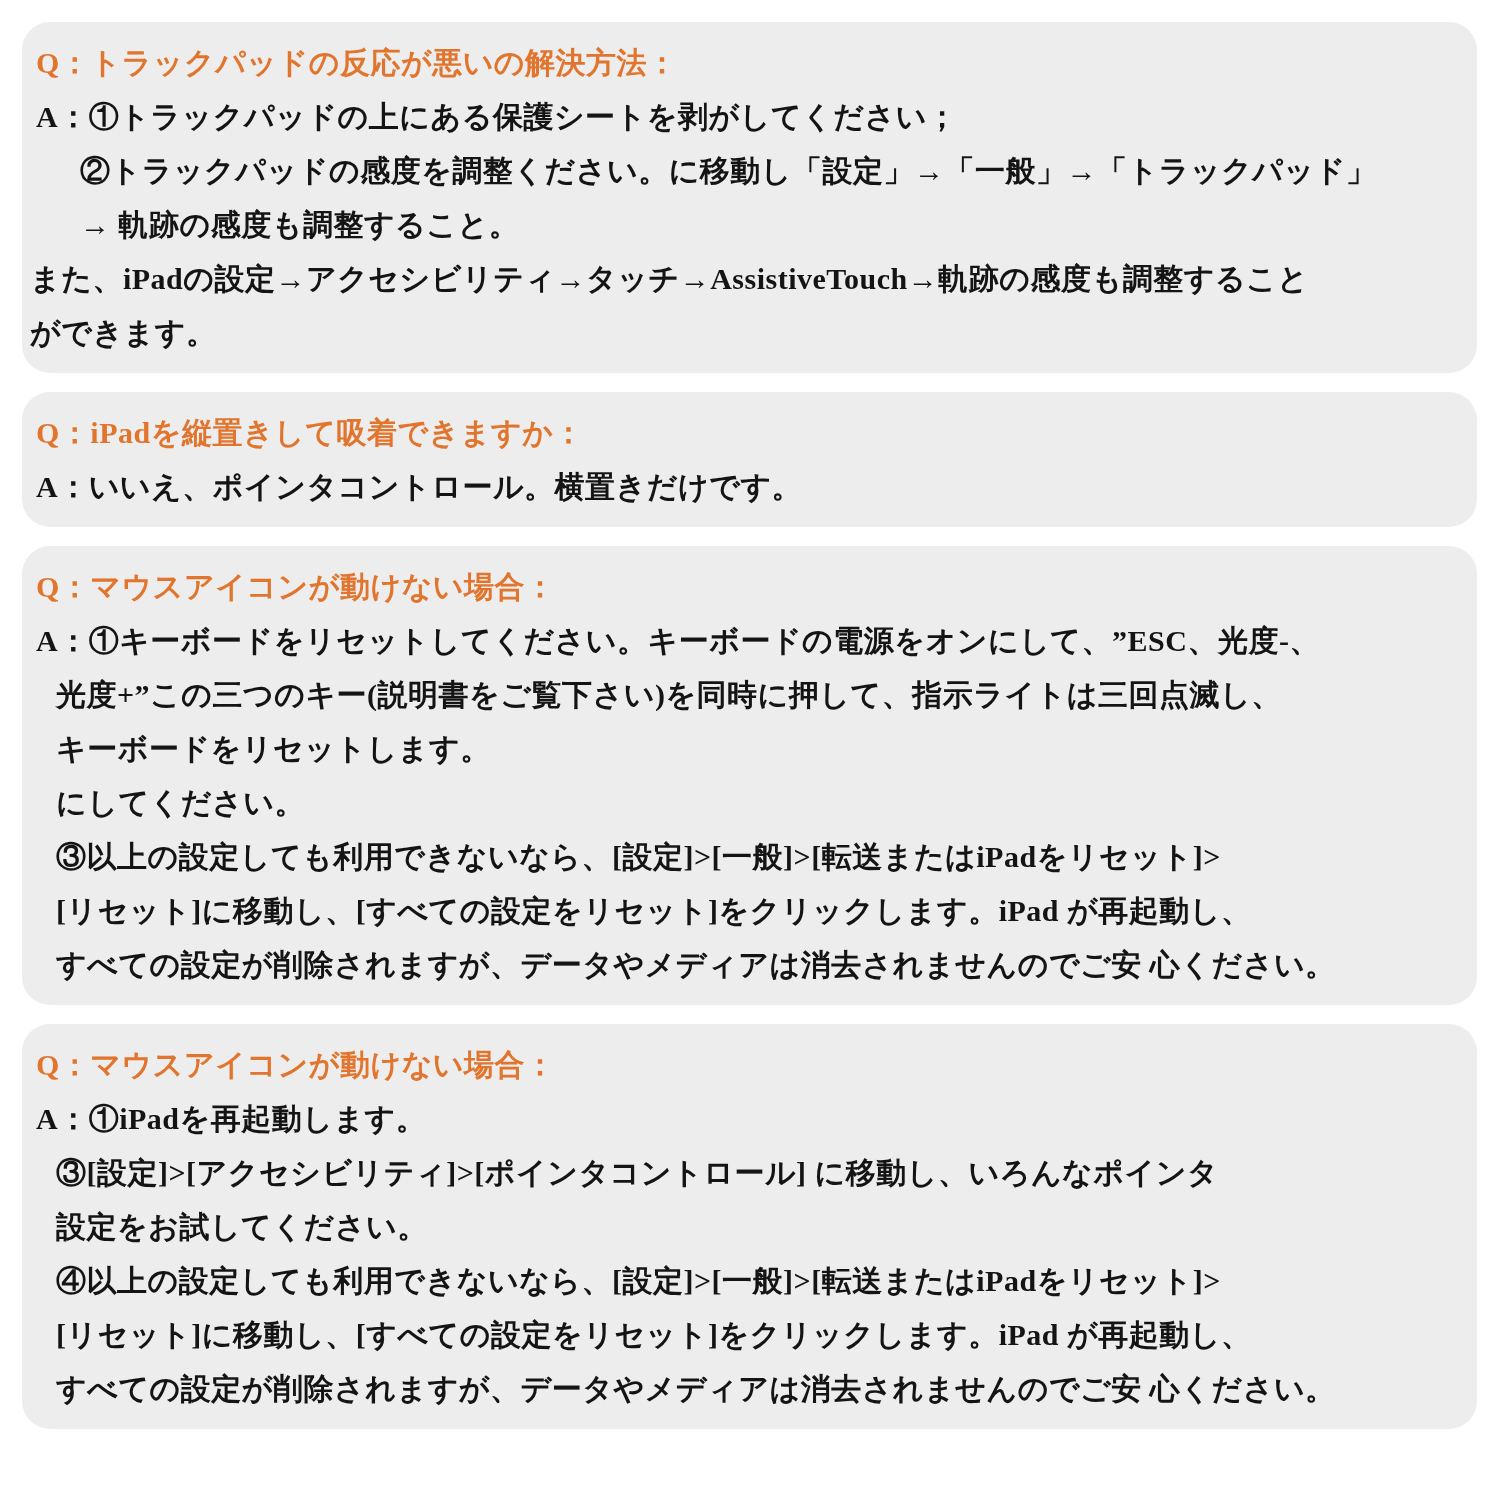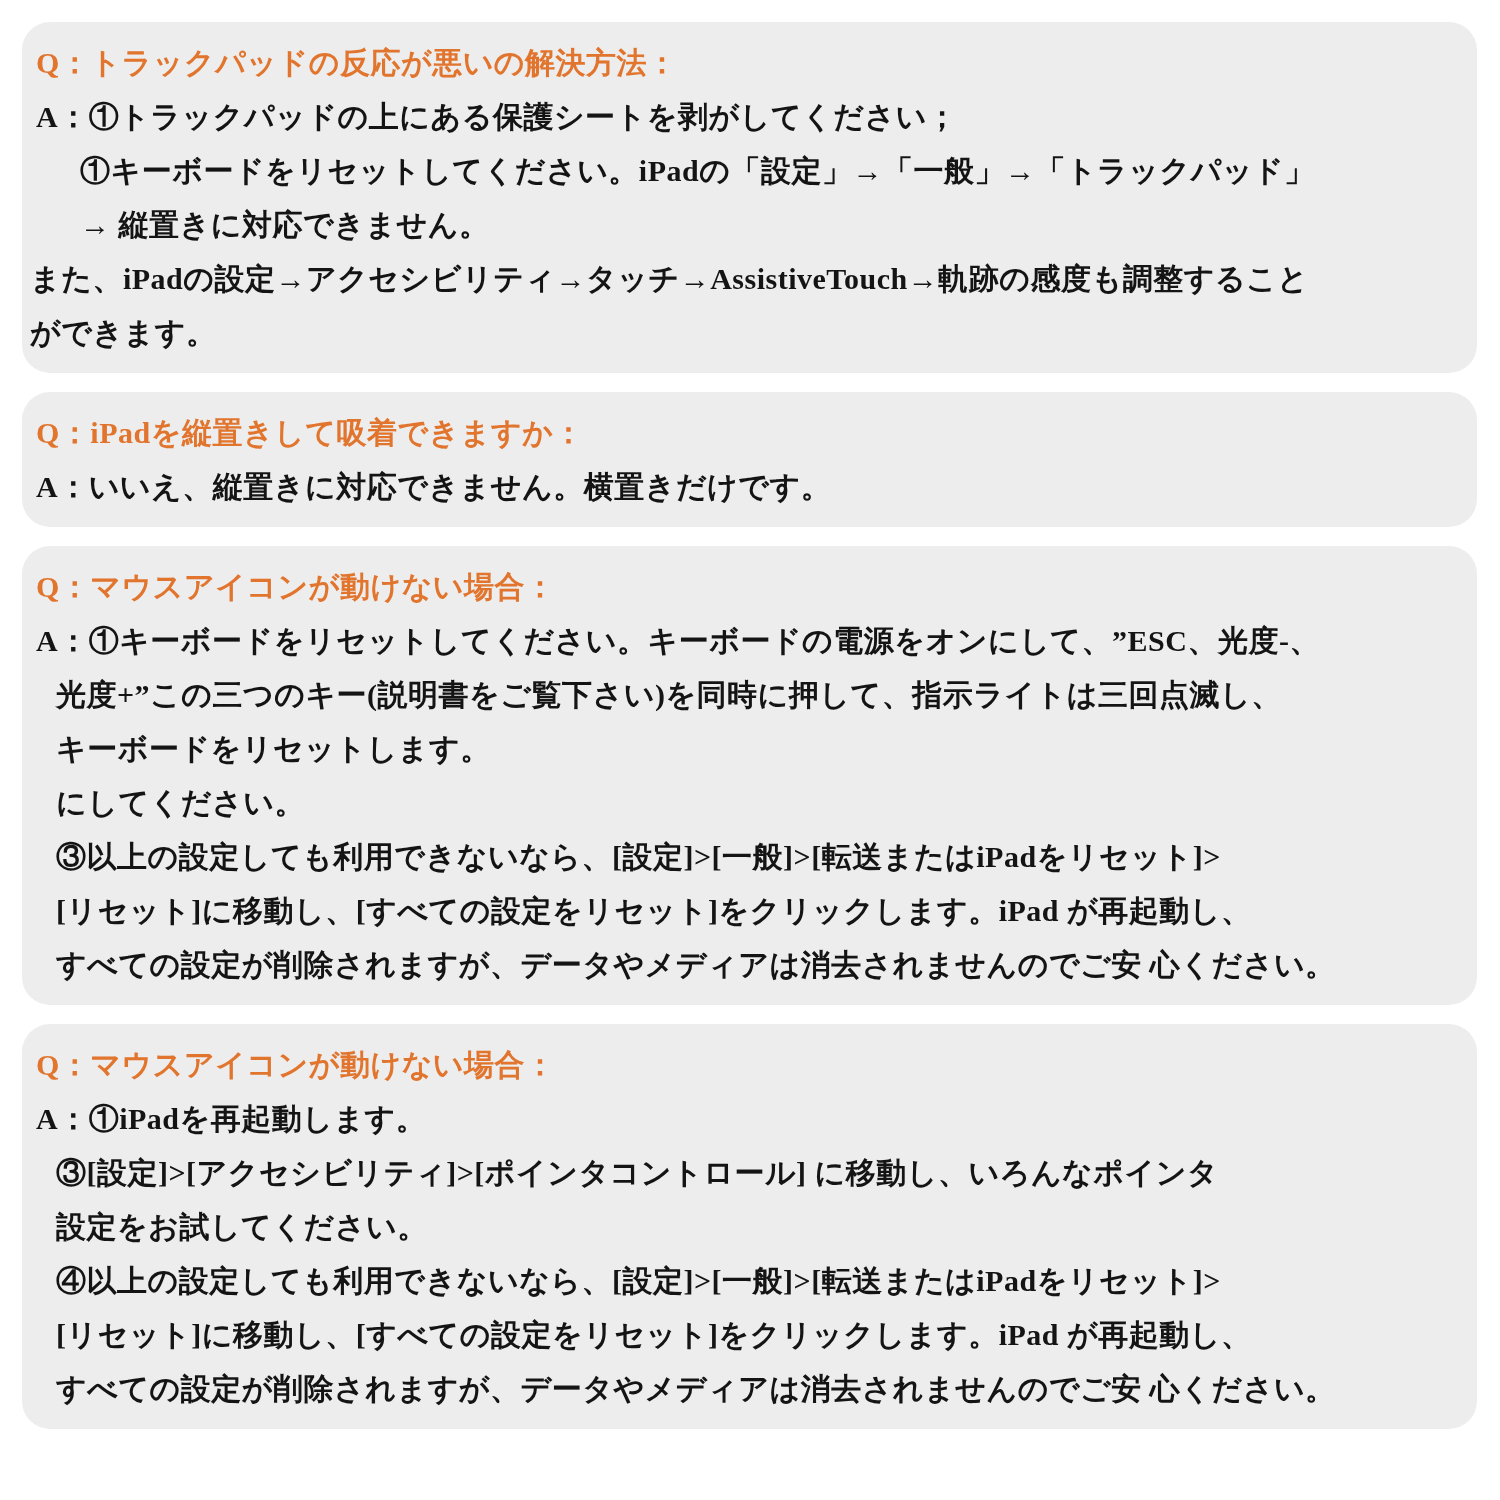--- a/index.html
+++ b/index.html
@@ -35,29 +35,29 @@
   .ind-0   { margin-left: 0;    }  
 </style>
 </head>
 <body>
 
 <div class="page">
 
   <section class="card">
     <div class="line q-line ind-qa">Q：トラックパッドの反応が悪いの解決方法：</div>
     <div class="line ind-qa">A：①トラックパッドの上にある保護シートを剥がしてください；</div>
-    <div class="line ind-cw">①キーボードをリセットしてください。iPadの「設定」→「一般」→「トラックパッド」</div>
-    <div class="line ind-cw">→ 縦置きに対応できません。</div>
+    <div class="line ind-cw">②トラックパッドの感度を調整ください。に移動し「設定」→「一般」→「トラックパッド」</div>
+    <div class="line ind-cw">→ 軌跡の感度も調整すること。</div>
     <div class="line ind-0">また、iPadの設定→アクセシビリティ→タッチ→AssistiveTouch→軌跡の感度も調整すること</div>
     <div class="line ind-0">ができます。</div>
   </section>
 
   <section class="card">
     <div class="line q-line ind-qa">Q：iPadを縦置きして吸着できますか：</div>
-    <div class="line ind-qa">A：いいえ、縦置きに対応できません。横置きだけです。</div>
+    <div class="line ind-qa">A：いいえ、ポインタコントロール。横置きだけです。</div>
   </section>
 
   <section class="card">
     <div class="line q-line ind-qa">Q：マウスアイコンが動けない場合：</div>
     <div class="line ind-qa">A：①キーボードをリセットしてください。キーボードの電源をオンにして、”ESC、光度-、</div>
     <div class="line ind-c">光度+”この三つのキー(説明書をご覧下さい)を同時に押して、指示ライトは三回点滅し、</div>
     <div class="line ind-c">キーボードをリセットします。</div>
     <div class="line ind-c">にしてください。</div>
     <div class="line ind-c">③以上の設定しても利用できないなら、[設定]&gt;[一般]&gt;[転送またはiPadをリセット]&gt;</div>
     <div class="line ind-c">[リセット]に移動し、[すべての設定をリセット]をクリックします。iPad が再起動し、</div>

